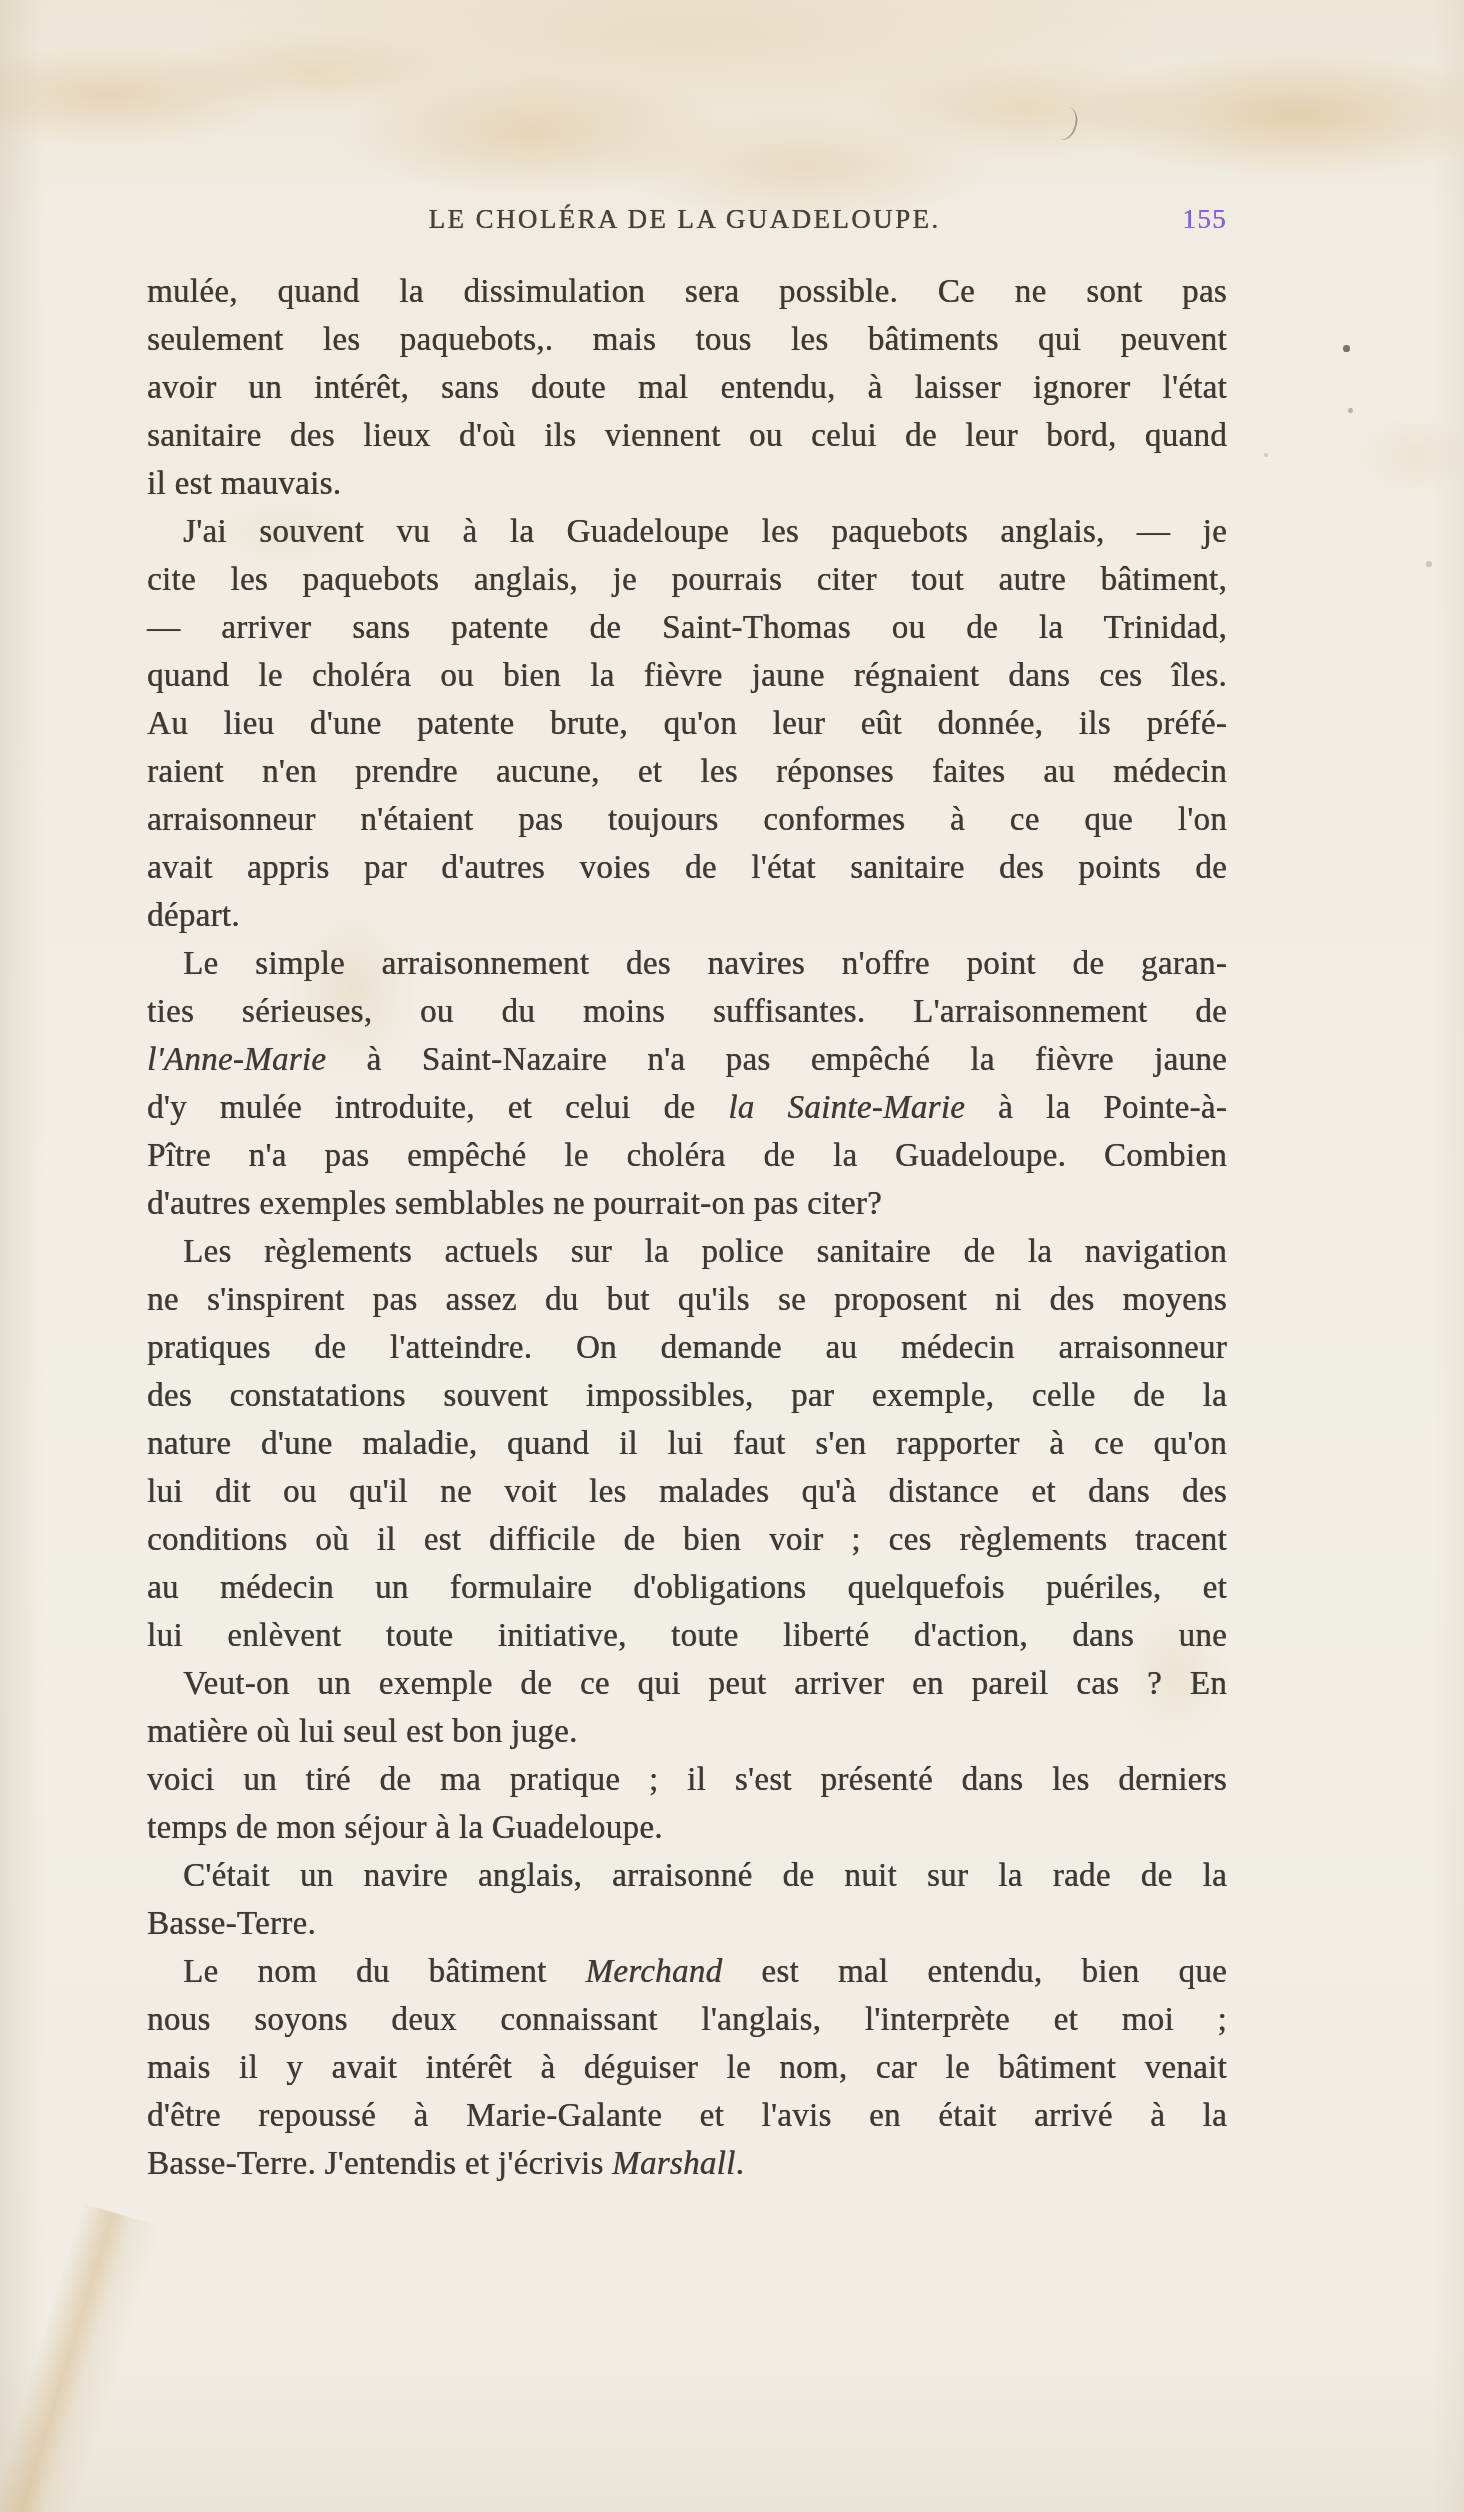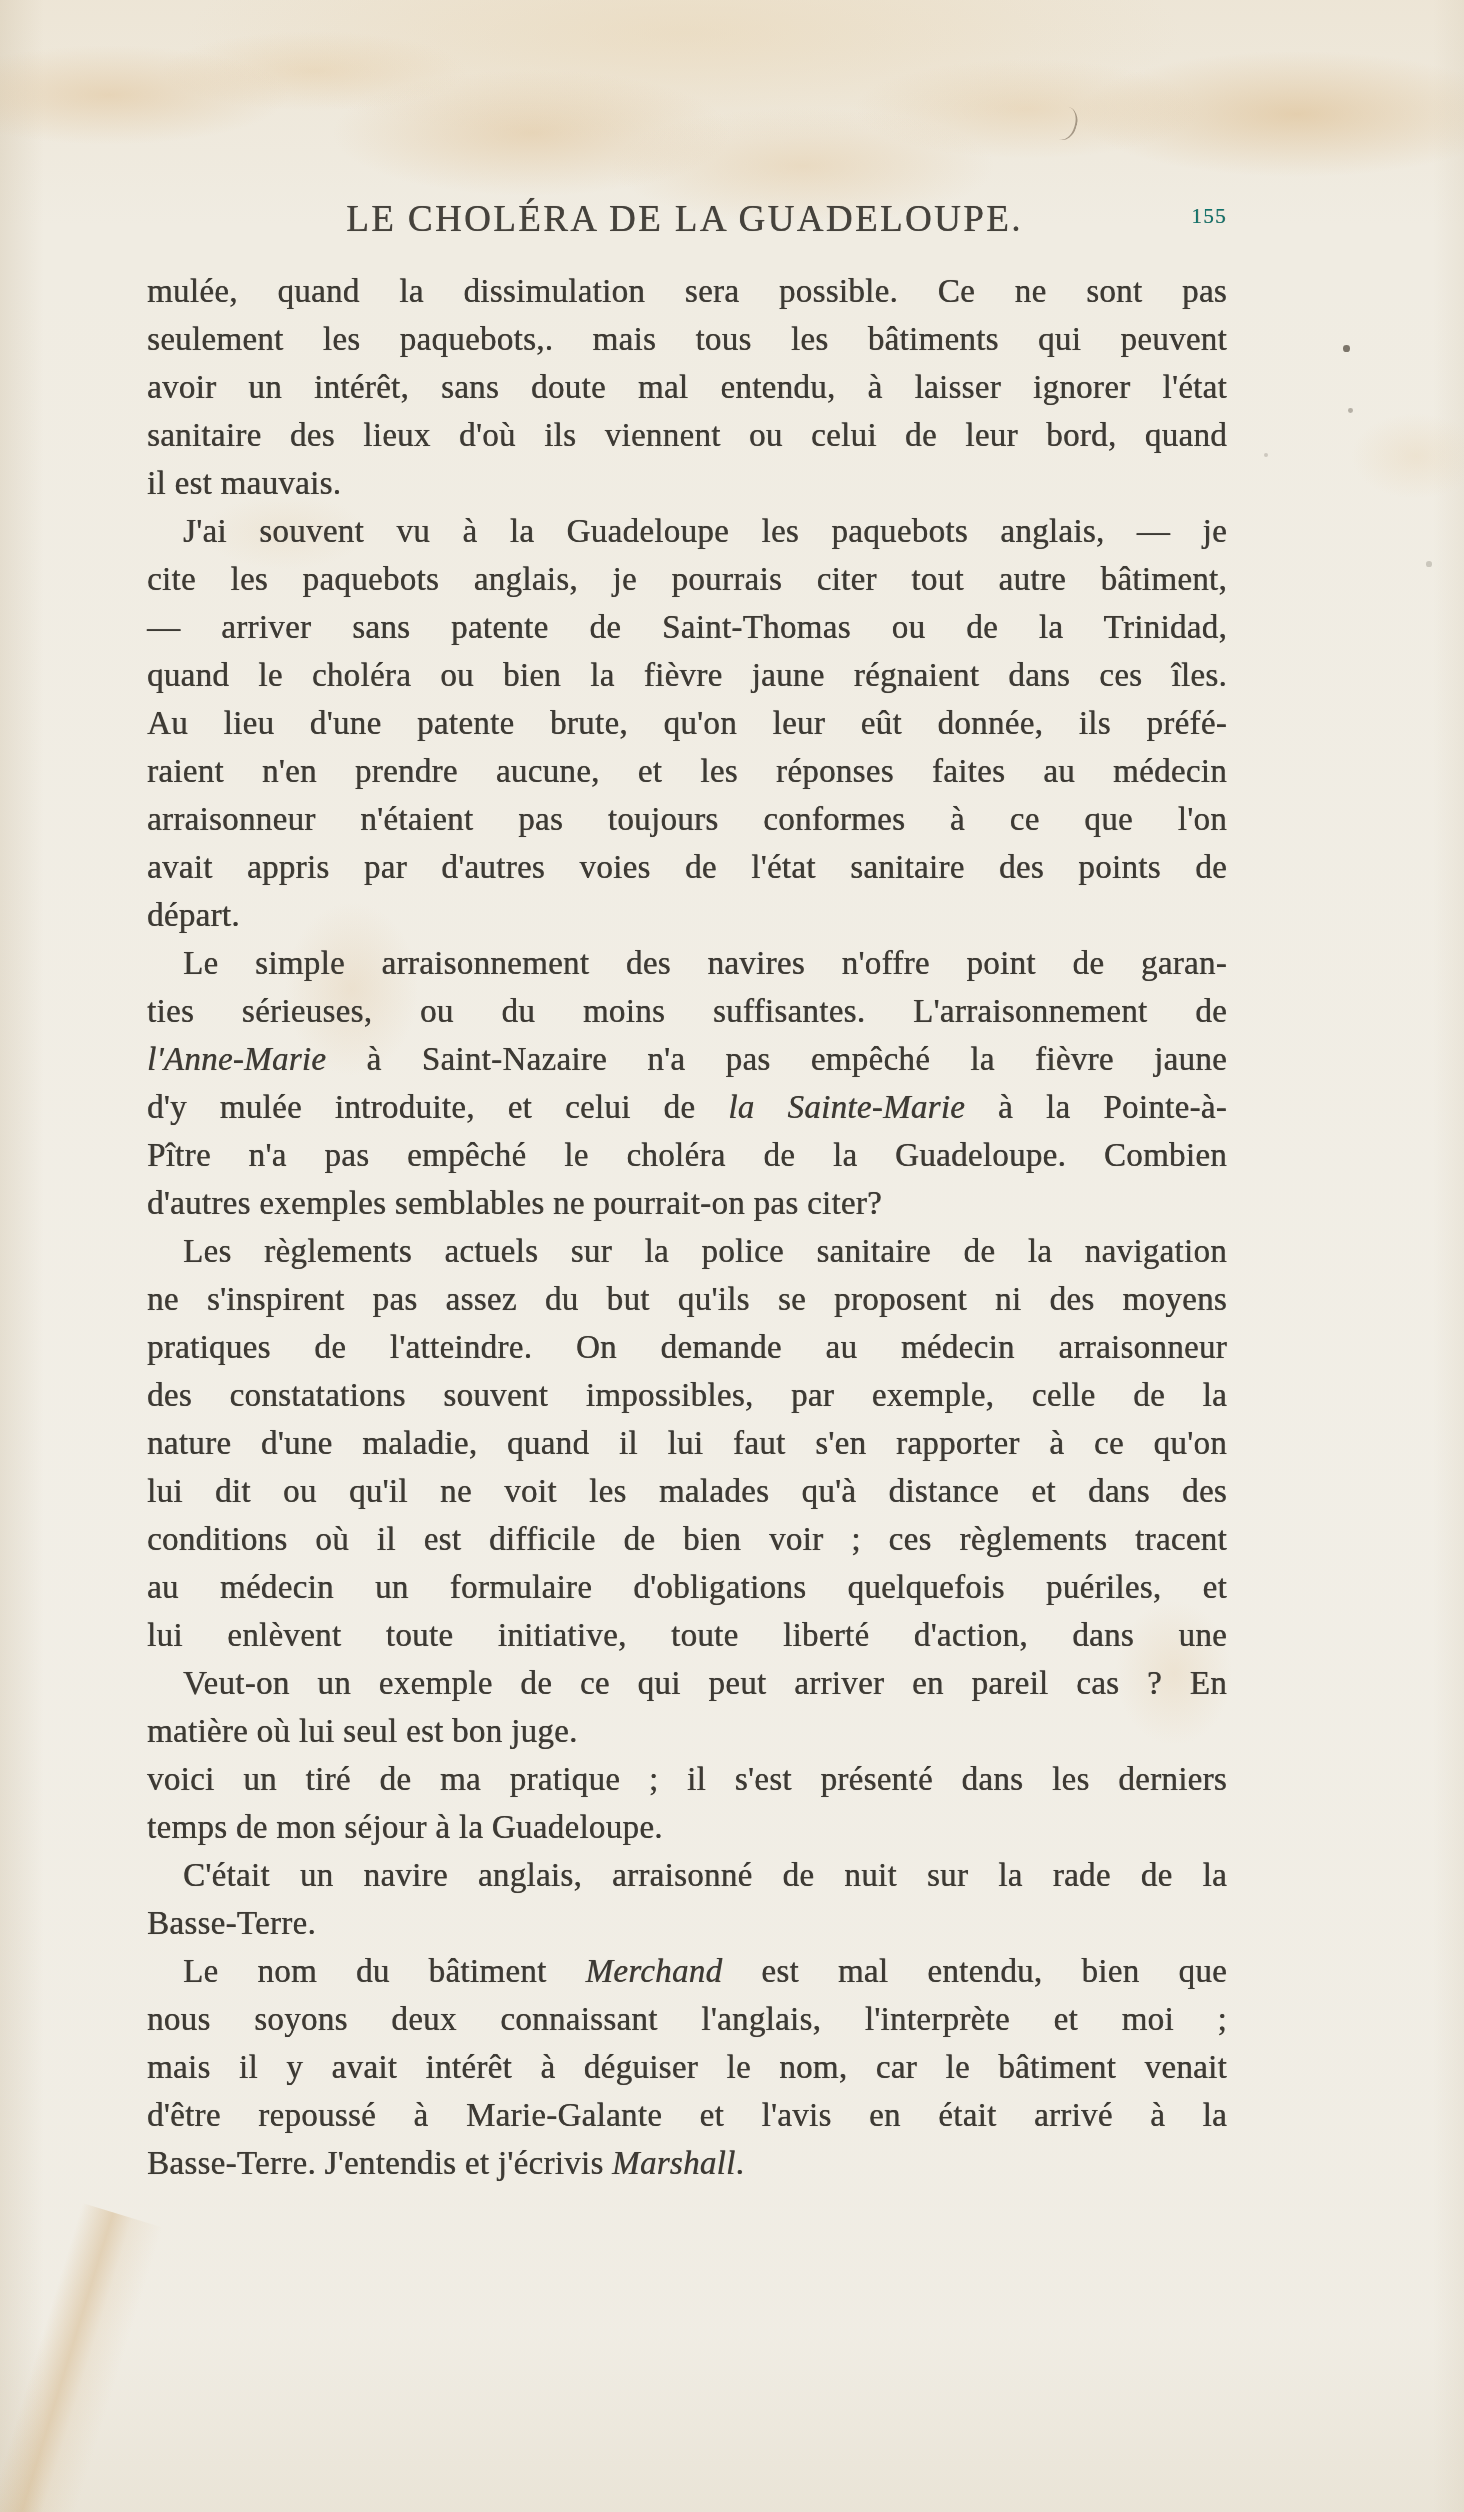--- a/index.html
+++ b/index.html
@@ -53,27 +53,27 @@
   }
   .speck{position:absolute;border-radius:50%;background:rgba(85,78,66,.75);pointer-events:none;}
   .s1{left:1343px;top:345px;width:6.7px;height:6.7px;}
   .s2{left:1348px;top:408px;width:4.8px;height:4.8px;opacity:.5;}
   .s3{left:1426px;top:561px;width:5.7px;height:5.7px;opacity:.32;}
   .s4{left:1264px;top:453px;width:3.8px;height:3.8px;opacity:.3;}
   
   .header{position:absolute;left:147px;top:202px;width:1080px;height:40px;}
   .title{
     position:absolute;left:0;right:5px;text-align:center;
-    font-size:37px;letter-spacing:2.4px;line-height:34px;
+    font-size:27px;letter-spacing:2.4px;line-height:34px;
     color:#45423c;
     text-shadow:0.4px 0 0 rgba(64,60,53,.75), 0 0 1px rgba(64,60,53,.3);
   }
   .folio{
-    position:absolute;right:0;top:1.9px;font-size:21px;letter-spacing:1.4px;
-    color:#0f766e;text-shadow:0.4px 0 0 rgba(64,60,53,.7);
+    position:absolute;right:0;top:1.9px;font-size:27px;letter-spacing:1.4px;
+    color:#8b5cf6;text-shadow:0.4px 0 0 rgba(64,60,53,.7);
   }
   
   .body{
     position:absolute;left:147px;top:267px;width:1080px;
     font-size:33px;line-height:48px;letter-spacing:0.3px;
     text-shadow:0.4px 0 0 rgba(61,58,52,.8), 0 0 1px rgba(61,58,52,.28);
   }
   .line{text-align:justify;text-align-last:justify;}
   .line.last{text-align:left;text-align-last:auto;}
   .line.indent{text-indent:36px;}

